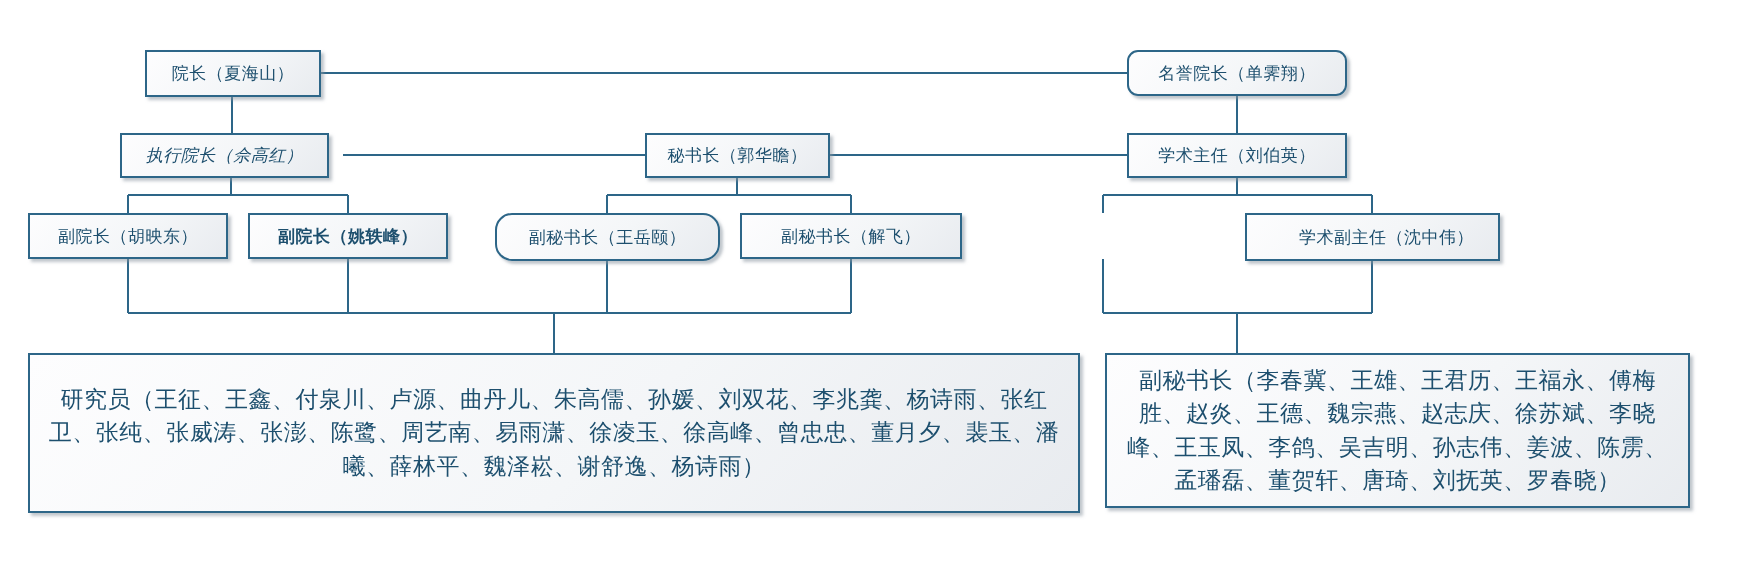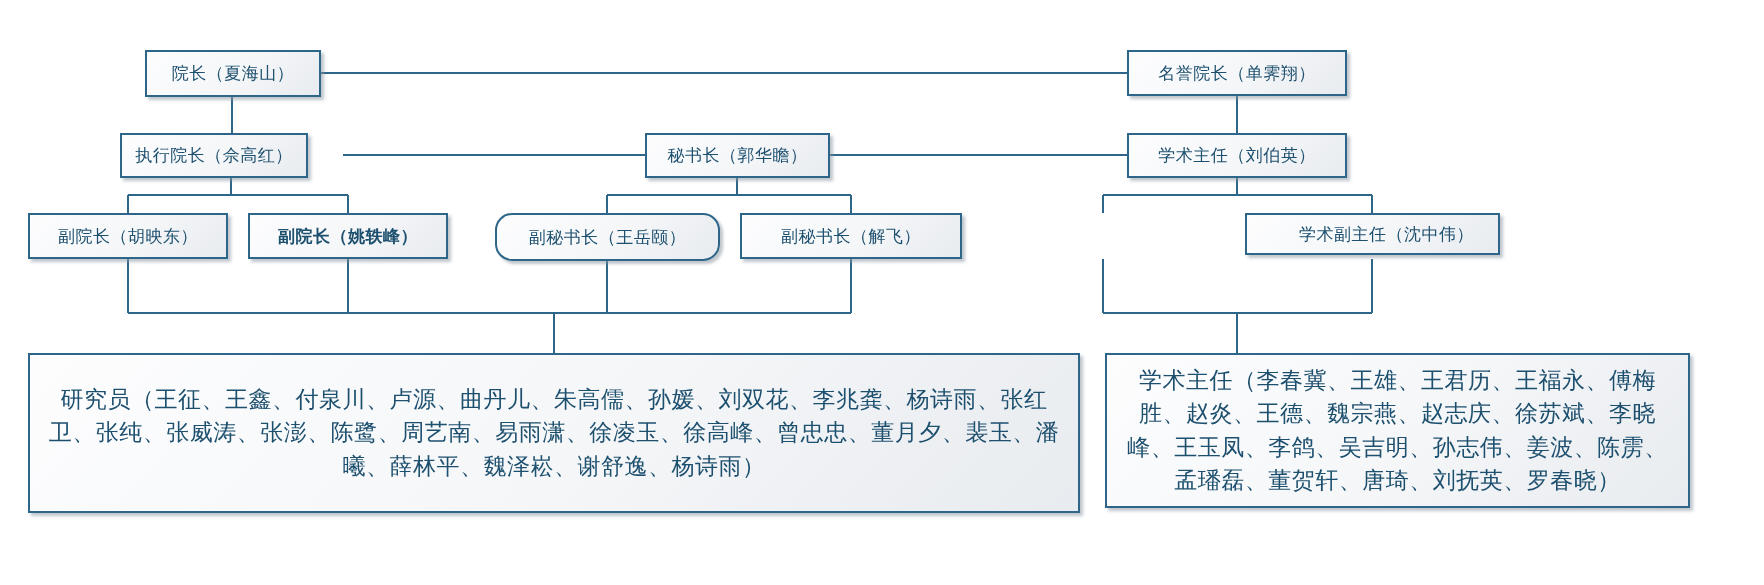--- a/index.html
+++ b/index.html
@@ -71,36 +71,36 @@
       <path d="M1237,178 V195 M1103,195 H1372 M1103,195 V213 M1372,195 V213"></path>
 
       <path d="M128,259 V313 M348,259 V313 M607,259 V313 M851,259 V313 M128,313 H851 M554,313 V353"></path>
 
       <path d="M1103,259 V313 M1372,259 V313 M1103,313 H1372 M1237,313 V353"></path>
     </g>
   </svg>
 
   <div class="node" style="left:145px; top:50px; width:176px; height:47px;">院长（夏海山）</div>
 
-  <div class="node" style="left:1127px; top:50px; width:220px; height:46px;">名誉院长（单霁翔）</div>
+  <div class="node" style="left:1127px; top:50px; width:220px; height:46px;border-radius:11px;">名誉院长（单霁翔）</div>
 
-  <div class="node" style="left:120px; top:133px; width:188px; height:45px;">执行院长（佘高红）</div>
+  <div class="node" style="left:120px; top:133px; width:209px; height:45px;font-style:italic;">执行院长（佘高红）</div>
 
   <div class="node" style="left:645px; top:133px; width:185px; height:45px;">秘书长（郭华瞻）</div>
 
   <div class="node" style="left:1127px; top:133px; width:220px; height:45px;">学术主任（刘伯英）</div>
 
   <div class="node" style="left:28px; top:213px; width:200px; height:46px;">副院长（胡映东）</div>
 
   <div class="node" style="left:248px; top:213px; width:200px; height:46px;font-weight:bold;">副院长（姚轶峰）</div>
 
   <div class="node" style="left:495px; top:213px; width:225px; height:48px;border-radius:17px;">副秘书长（王岳颐）</div>
 
   <div class="node" style="left:740px; top:213px; width:222px; height:46px;">副秘书长（解飞）</div>
 
 
-  <div class="node" style="left:1245px; top:213px; width:255px; height:42px;padding-left:28px;">学术副主任（沈中伟）</div>
+  <div class="node" style="left:1245px; top:213px; width:255px; height:48px;padding-left:28px;">学术副主任（沈中伟）</div>
 
   <div class="node big" style="left:28px; top:353px; width:1052px; height:160px;">研究员（王征、王鑫、付泉川、卢源、曲丹儿、朱高儒、孙媛、刘双花、李兆龚、杨诗雨、张红卫、张纯、张威涛、张澎、陈鹭、周艺南、易雨潇、徐凌玉、徐高峰、曾忠忠、董月夕、裴玉、潘曦、薛林平、魏泽崧、谢舒逸、杨诗雨）</div>
 
-  <div class="node big" style="left:1105px; top:353px; width:585px; height:155px;">学术主任（李春冀、王雄、王君历、王福永、傅梅胜、赵炎、王德、魏宗燕、赵志庆、徐苏斌、李晓峰、王玉凤、李鸽、吴吉明、孙志伟、姜波、陈雳、孟璠磊、董贺轩、唐琦、刘抚英、罗春晓）</div>
+  <div class="node big" style="left:1105px; top:353px; width:585px; height:155px;">副秘书长（李春冀、王雄、王君历、王福永、傅梅胜、赵炎、王德、魏宗燕、赵志庆、徐苏斌、李晓峰、王玉凤、李鸽、吴吉明、孙志伟、姜波、陈雳、孟璠磊、董贺轩、唐琦、刘抚英、罗春晓）</div>
 
 </div>
 
 </body></html>

